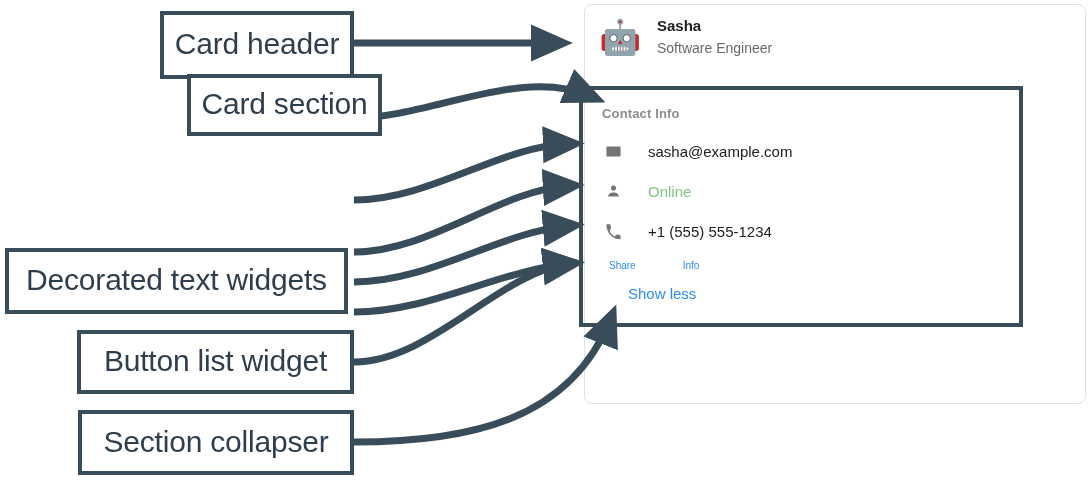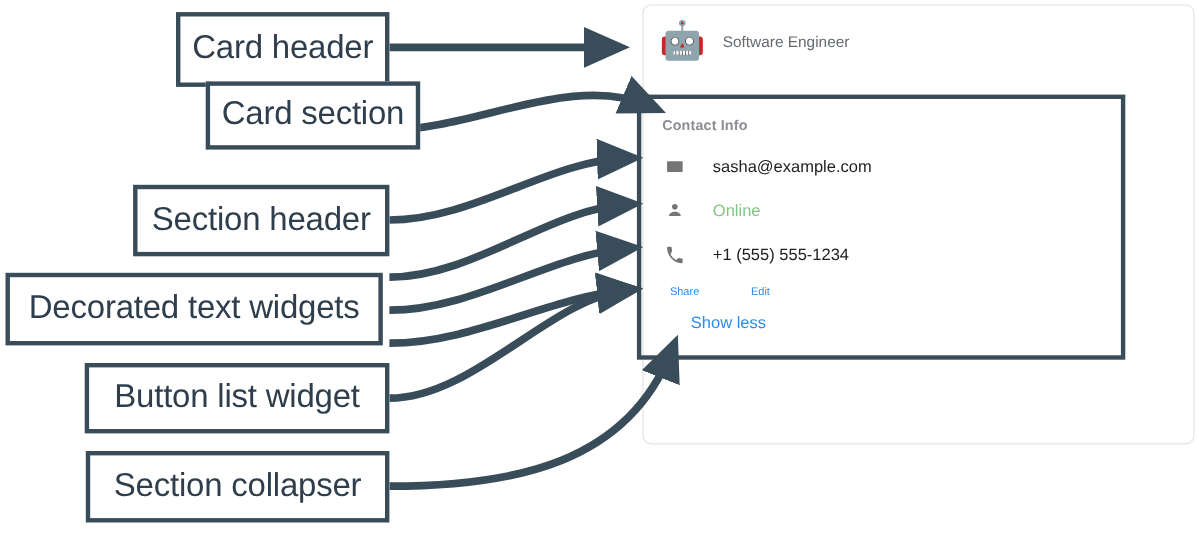--- a/index.html
+++ b/index.html
@@ -181,20 +181,21 @@
 </head>
 <body>
 
 <div id="stage">
 
   <div id="card">
 
     <div id="card-header">
       <div id="avatar">🤖</div>
       <div id="header-text">
+        <div id="header-title">Sasha</div>
         <div id="header-subtitle">Software Engineer</div>
       </div>
     </div>
 
     <div id="card-section">
       <div id="section-inner">
 
         <div id="section-header">Contact Info</div>
 
         <div class="text-row">
@@ -220,39 +221,36 @@
           <span class="row-icon">
             <svg width="17" height="17" viewBox="0 0 24 24" aria-hidden="true">
               <path fill="currentColor" d="M6.6 10.8c1.6 3.1 4.1 5.6 7.2 7.2l2.4-2.4c.3-.3.7-.4 1.1-.3 1.2.4 2.4.6 3.7.6.6 0 1 .4 1 1V21c0 .6-.4 1-1 1C11.1 22 2 12.9 2 1.8 2 1.3 2.5.8 3 .8h3.9c.6 0 1 .4 1 1 0 1.3.2 2.6.6 3.7.1.4 0 .8-.3 1.1L6.6 10.8z" transform="translate(0,1)"></path>
             </svg>
           </span>
           <span class="row-label">+1 (555) 555-1234</span>
         </div>
 
         <div id="button-list">
           <button class="list-btn">Share</button>
-          <button class="list-btn" style="margin-left:29px">Edit</button>
+          <button class="list-btn" style="margin-left:29px">Info</button>
         </div>
 
         <div id="collapser">
           <button id="collapser-btn">Show less</button>
         </div>
 
       </div>
     </div>
   </div>
 
   <div class="anno-box" id="anno-card-header">
     <span>Card header</span>
   </div>
   <div class="anno-box" id="anno-card-section">
     <span>Card section</span>
-  </div>
-  <div class="anno-box" id="anno-section-header">
-    <span>Section header</span>
   </div>
   <div class="anno-box" id="anno-decorated">
     <span>Decorated text widgets</span>
   </div>
   <div class="anno-box" id="anno-button-list">
     <span>Button list widget</span>
   </div>
   <div class="anno-box" id="anno-collapser">
     <span>Section collapser</span>
   </div>

